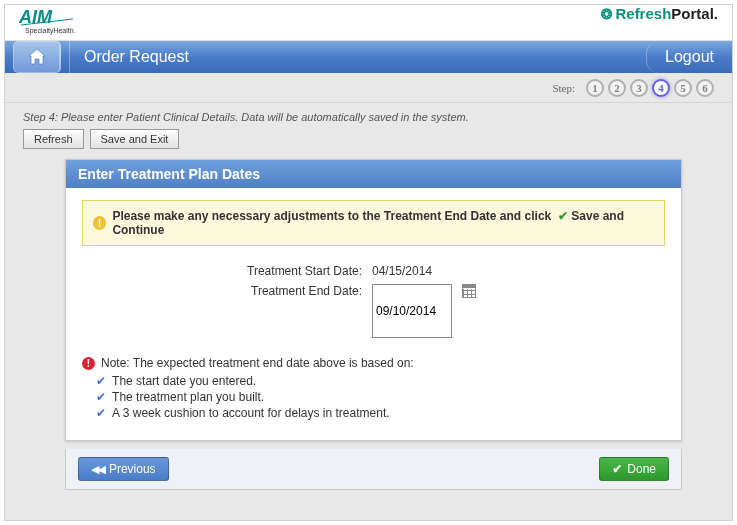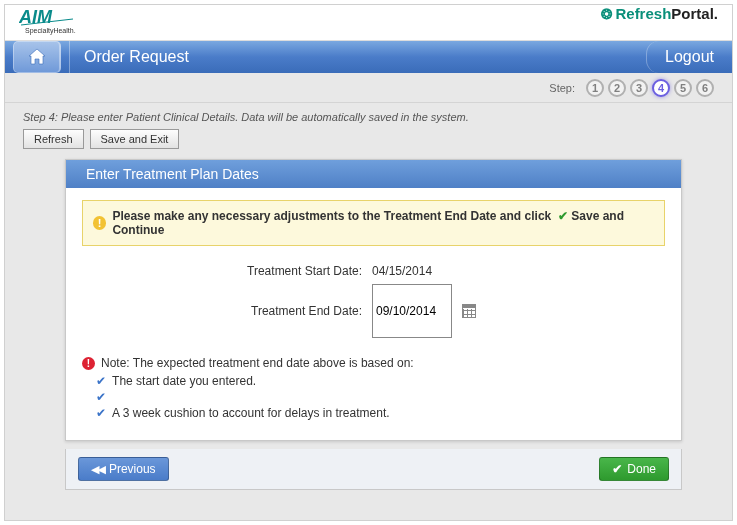--- a/index.html
+++ b/index.html
@@ -59,21 +59,21 @@
   .nav-sep { width:1px; height:100%; background:rgba(255,255,255,0.35); margin:0 10px 0 4px;}
   .nav-title { flex:1; padding-left:4px; }
   .logout { padding:0 18px; border-left:1px solid rgba(255,255,255,0.3); height:100%; display:flex;align-items:center; cursor:pointer;border-radius:13px;}
 
   
   .step-row {
     height:30px; display:flex; align-items:center; justify-content:flex-end;
     padding:0 18px; gap:5px;
     background:#e8e8e8;
     border-bottom:1px solid #d4d4d4;
-    color:#666; font-size:11px;
+    color:#666; font-size:11px;font-family:Liberation Serif, serif;
   }
   .step-circle {
     width:18px;height:18px;border-radius:50%;
     border:2px solid #b0b0b0; color:#808080;
     display:flex;align-items:center;justify-content:center;
     font-size:11px; font-weight:bold; background:#f2f2f2;
   }
   .step-circle.active {
     border-color:#6b5fe0; color:#6b5fe0; background:#fff;
     box-shadow:0 0 4px rgba(107,95,224,0.6);
@@ -94,40 +94,40 @@
   }
 
   
   .card {
     margin: 0 50px 8px 60px;
     background:#fff; border:1px solid #c8c8c8;
     box-shadow:0 1px 3px rgba(0,0,0,0.15);
   }
   .card-hdr {
     background:linear-gradient(#6f9fdc,#4f80c6);
-    color:#fff; padding:6px 20px; font-size:14px;
+    color:#fff; padding:6px 12px; font-size:14px;font-weight:bold;
   }
   .card-body { padding:12px 16px 18px; }
   .alert {
     border:1px solid #e8d36a; background:#fdf9dc;
     padding:8px 10px; display:flex; align-items:center; gap:6px;
     font-size:12px; color:#333;
   }
   .alert .warn-ic {
     width:14px;height:14px;border-radius:50%;
     background:#f2c233;color:#fff;display:flex;align-items:center;justify-content:center;
     font-weight:bold;font-size:11px;
   }
   .alert .ck { color:#2e9a2e; font-weight:bold; }
 
   .dates {
     margin:18px 0 18px 140px;
     font-size:12px;
   }
-  .drow { display:flex; align-items:center; gap:10px; margin-bottom:6px; }
+  .drow { display:flex; gap:10px; margin-bottom:6px; }
   .drow .lbl { width:140px; text-align:right; }
   .drow input {
     width:80px; border:1px solid #888; font-size:12px; padding:19px 3px;
     font-family:Liberation Sans, sans-serif;
   }
   .cal-ic {
     width:14px;height:14px; display:inline-block;
     background:
       linear-gradient(#888,#888) top/100% 3px no-repeat,
       repeating-linear-gradient(90deg,#888 0 1px,transparent 1px 4px) 0 4px/100% 10px no-repeat,
@@ -240,20 +240,21 @@
             <span class="err-ic">!</span>
             <span>Note: The expected treatment end date above is based on:</span>
           </div>
           <ul id="note-list">
               <li>
                 <span class="ck">✔</span>
                 <span>The start date you entered.</span>
               </li>
               <li>
                 <span class="ck">✔</span>
+                <span>The treatment plan you built.</span>
               </li>
               <li>
                 <span class="ck">✔</span>
                 <span>A 3 week cushion to account for delays in treatment.</span>
               </li>
             </ul>
         </div>
 
       </div>
     </div>

